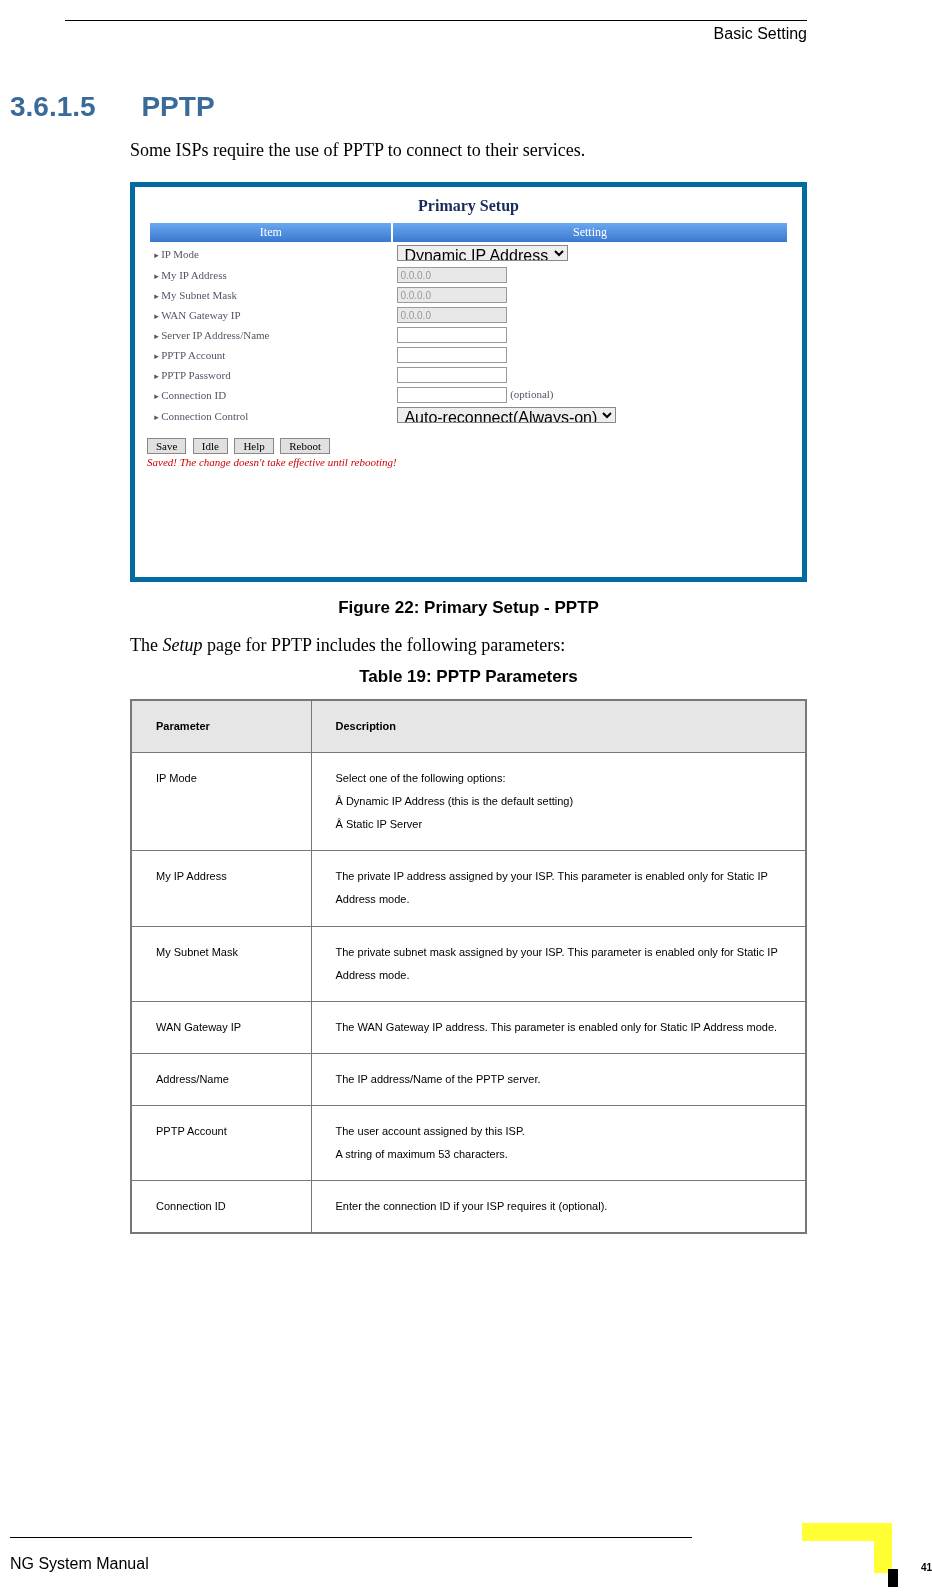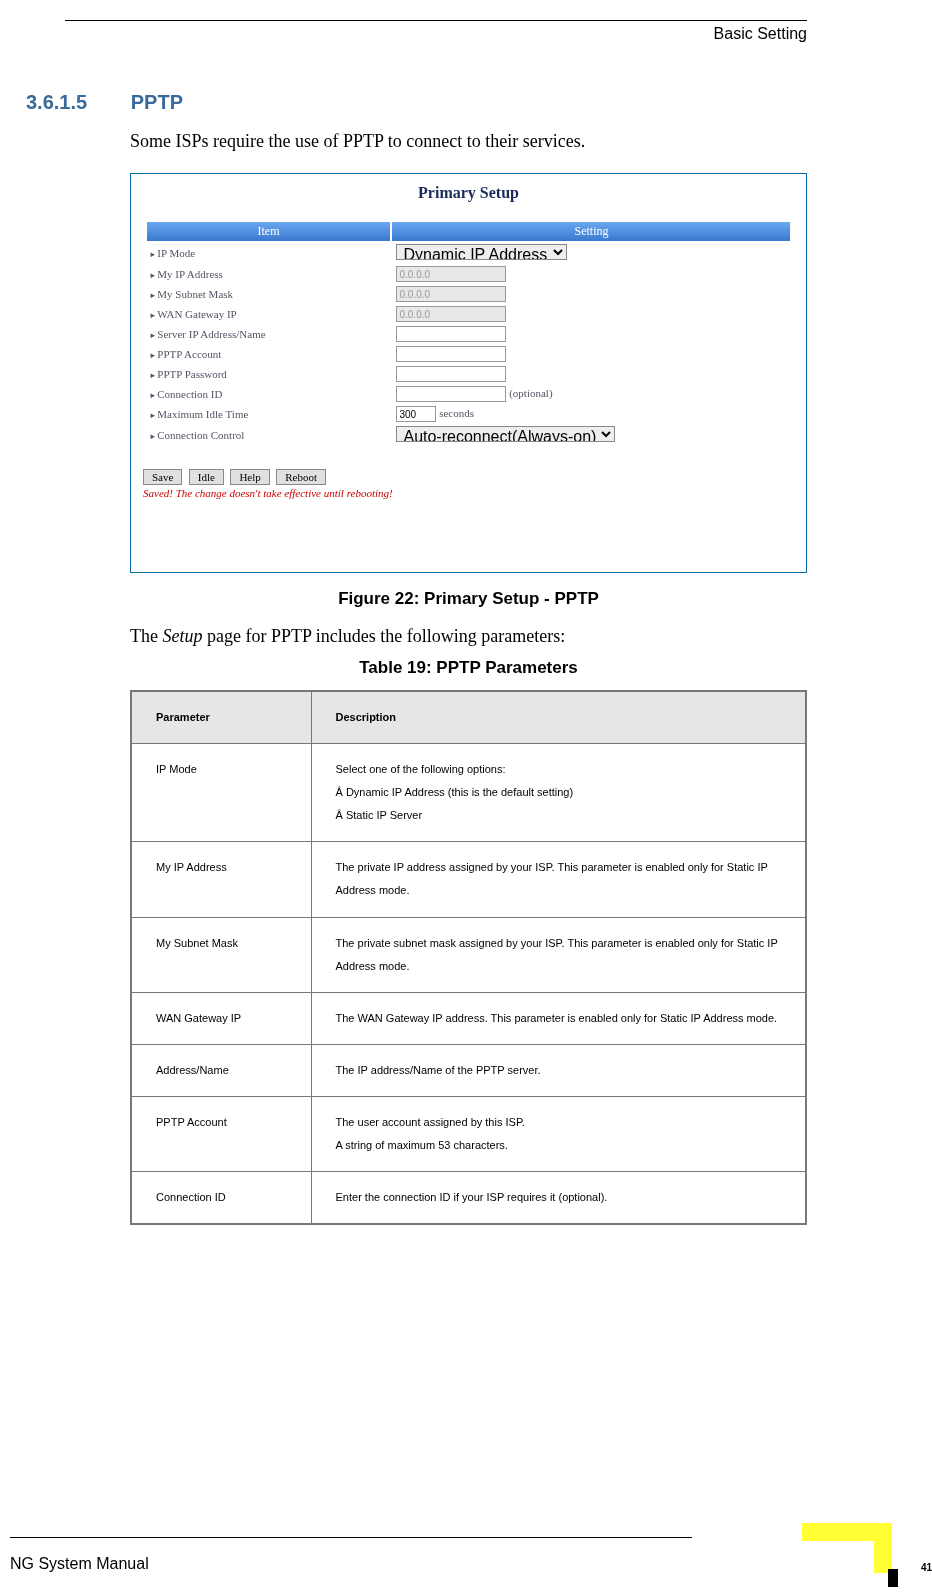--- a/index.html
+++ b/index.html
@@ -19,58 +19,58 @@
   .top-rule {
     border-top: 1px solid #000;
     margin: 20px 65px 0 65px;
   }
   .header-right {
     text-align: right;
     font-size: 16px;
     padding: 4px 65px 0 0;
   }
   .section-heading {
-    padding: 48px 0 0 16px;
-    font-size: 20px;
+    padding: 48px 0 0 0;
+    font-size: 28px;
     font-weight: bold;
   }
   .section-number {
     color: #3a6a9a;
     padding-left: 10px;
   }
   .section-title {
     color: #3a6a9a;
     padding-left: 38px;
   }
   .body-text {
     font-family: Georgia, 'Times New Roman', serif;
     font-size: 18px;
     padding: 14px 65px 0 130px;
     line-height: 1.5;
   }
   .body-text .italic { font-style: italic; }
   .screenshot-frame {
     margin: 18px 65px 0 130px;
-    border: 1px solid #0369a1;
+    border: 5px solid #0369a1;
     background: #fff;
     height: 400px;
     position: relative;
     overflow: hidden;
   }
   .ss-title {
     font-family: 'Times New Roman', serif;
     font-weight: bold;
     color: #1a2a5a;
     font-size: 16px;
     text-align: center;
     padding: 10px 0 6px 0;
   }
   .ss-table {
     width: 96%;
-    margin: 12px auto;
+    margin: 0 auto;
     font-size: 11px;
   }
   .ss-header-row {
     background: linear-gradient(#6aa8f0, #3a78d0);
     color: #fff;
     font-family: 'Times New Roman', serif;
     font-size: 12px;
   }
   .ss-header-row td { padding: 2px 6px; text-align: center; }
   .ss-row td { padding: 1px 4px; vertical-align: middle; color: #556; font-family: 'Times New Roman', serif; }
@@ -205,24 +205,20 @@
             <td>PPTP Account</td>
         <td><input class="ss-input" style="width: 110px;"></td>
           </tr>
       <tr class="ss-row">
             <td>PPTP Password</td>
         <td><input class="ss-input" style="width: 110px;"></td>
           </tr>
       <tr class="ss-row">
             <td>Connection ID</td>
         <td><input class="ss-input" style="width: 110px;"> <span>(optional)</span></td>
-          </tr>
-      <tr class="ss-row">
-            <td>Maximum Idle Time</td>
-        <td><input class="ss-input" style="width: 40px;" value="300"> <span>seconds</span></td>
           </tr>
       <tr class="ss-row">
             <td>Connection Control</td>
         <td><select class="ss-select"><option>Auto-reconnect(Always-on)</option></select></td>
           </tr>
     </tbody>
       </table>
     <div class="ss-buttons">
       <span class="ss-btn">Save</span>
       <span class="ss-btn">Idle</span>

